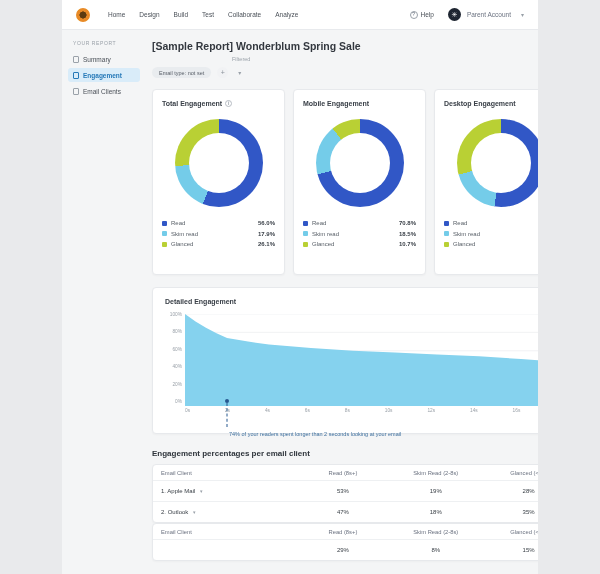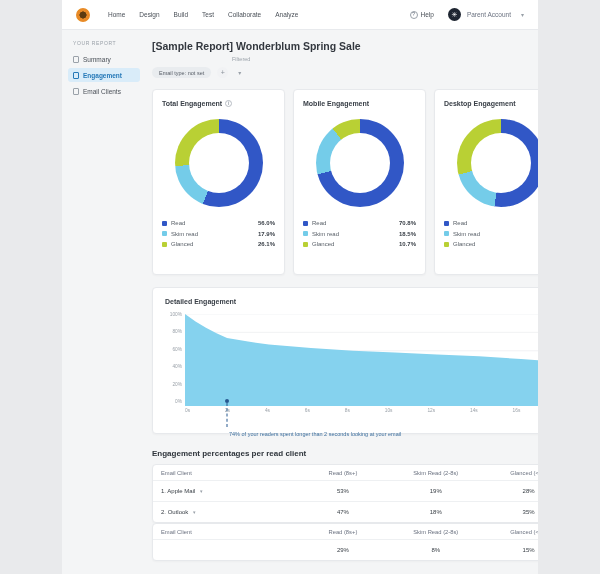--- a/index.html
+++ b/index.html
@@ -289,21 +289,21 @@
           <div>12s</div>
           <div>14s</div>
           <div>16s</div>
           <div>18s</div>
         </div>
       <div class="anno-row">
         <span class="anno-text">74% of your readers spent longer than 2 seconds looking at your email</span>
       </div>
     </div>
 
-    <div class="section-heading">Engagement percentages per read client</div>
+    <div class="section-heading">Engagement percentages per email client</div>
     <div class="card table-card">
       <table>
         <thead>
           <tr>
             <th>Email Client</th>
             <th>Read (8s+)</th>
             <th>Skim Read (2-8s)</th>
             <th>Glanced (&lt;2s)</th>
           </tr>
         </thead>

